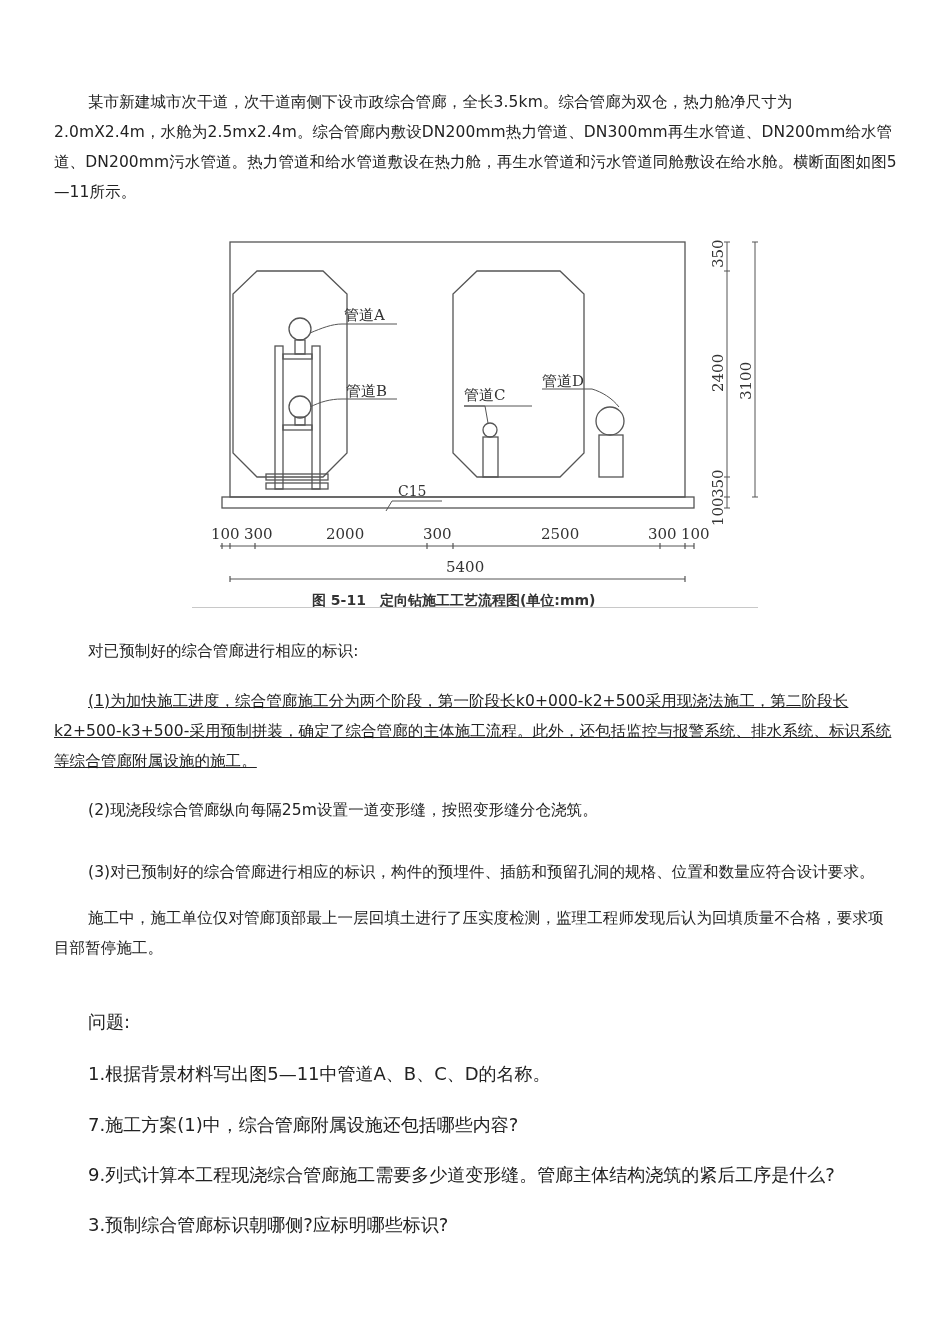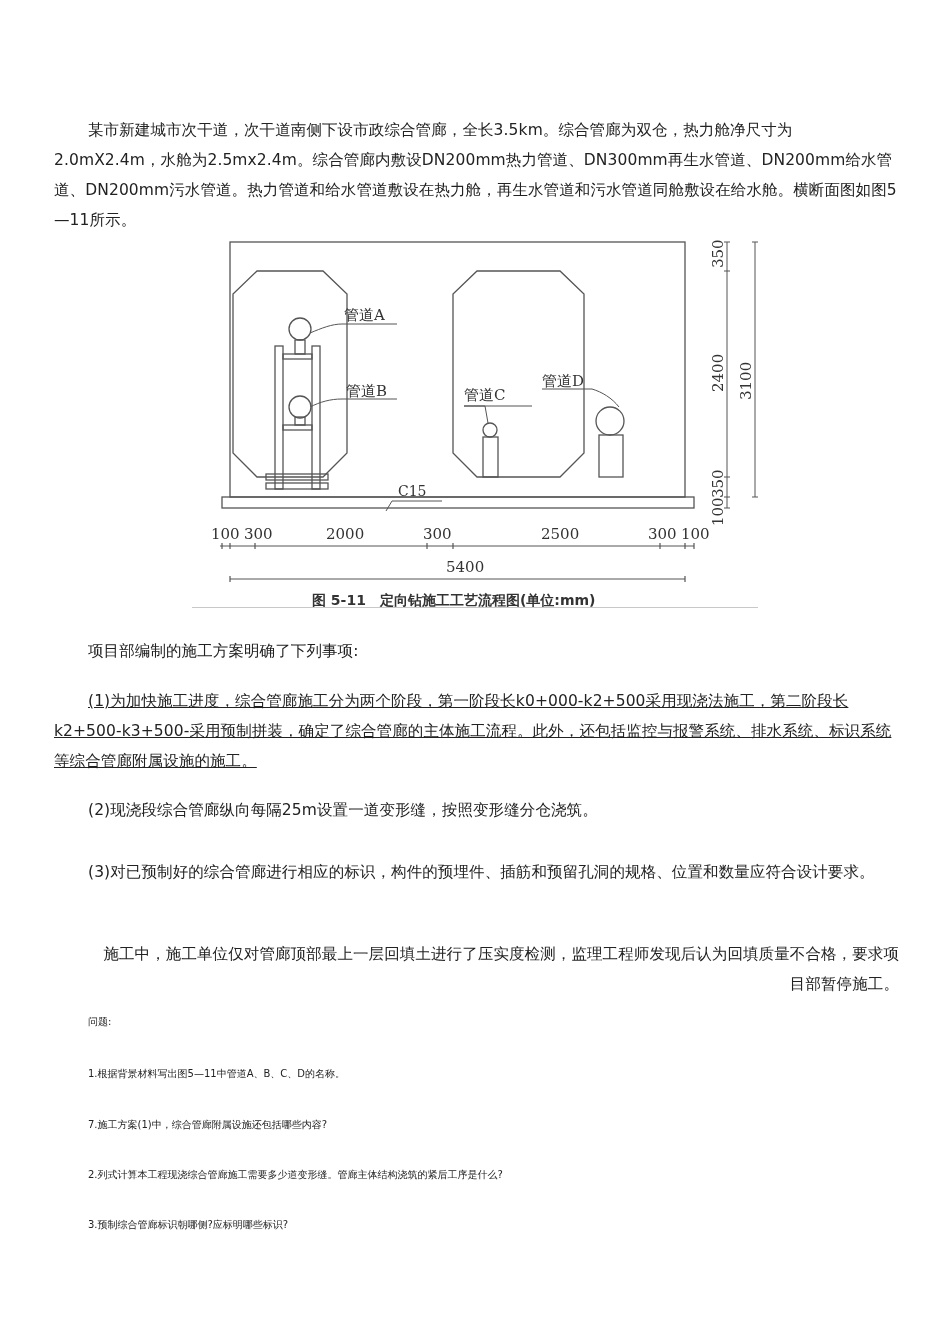--- a/index.html
+++ b/index.html
@@ -1,30 +1,30 @@
 <!DOCTYPE html>
 <html><head>
 <meta charset="utf-8">
 <style>
   html, body { margin: 0; padding: 0; background: #ffffff; }
   body { width: 950px; height: 1344px; position: relative; overflow: hidden;
          font-family: "DejaVu Sans", "Liberation Sans", sans-serif; color: #222; }
   .para { position: absolute; left: 54px; width: 845px; font-size: 15.5px; line-height: 30px;
           text-indent: 34px; letter-spacing: 0.1px; margin: 0; }
-  .q { position: absolute; left: 88px; font-size: 10px; line-height: 24px; margin: 0; white-space: nowrap; }
+  .q { position: absolute; left: 88px; font-size: 18px; line-height: 24px; margin: 0; white-space: nowrap; }
   #figure { position: absolute; left: 192px; top: 236px; width: 566px; height: 374px; }
   #figure svg { display: block; }
   .fig-sep { position: absolute; left: 192px; top: 607px; width: 566px; height: 1px; background: #c8c8c8; }
   .svgtxt { font-family: "DejaVu Serif", "Liberation Serif", serif; fill: #333; }
   .cap { font-family: "DejaVu Sans", "Liberation Sans", sans-serif; fill: #333; font-weight: bold; }
 </style>
 </head>
 <body>
 
-<p class="para" style="top:115px;">某市新建城市次干道，次干道南侧下设市政综合管廊，全长3.5km。综合管廊为双仓，热力舱净尺寸为2.0mX2.4m，水舱为2.5mx2.4m。综合管廊内敷设DN200mm热力管道、DN300mm再生水管道、DN200mm给水管道、DN200mm污水管道。热力管道和给水管道敷设在热力舱，再生水管道和污水管道同舱敷设在给水舱。横断面图如图5—11所示。</p>
+<p class="para" style="top:87px;">某市新建城市次干道，次干道南侧下设市政综合管廊，全长3.5km。综合管廊为双仓，热力舱净尺寸为2.0mX2.4m，水舱为2.5mx2.4m。综合管廊内敷设DN200mm热力管道、DN300mm再生水管道、DN200mm给水管道、DN200mm污水管道。热力管道和给水管道敷设在热力舱，再生水管道和污水管道同舱敷设在给水舱。横断面图如图5—11所示。</p>
 
 <div id="figure">
   <svg width="566" height="374" viewBox="0 0 566 374" xmlns="http://www.w3.org/2000/svg">
     <g fill="none" stroke="#555" stroke-width="1.3">
 
       <rect x="38" y="6" width="455" height="255"></rect>
 
       <rect x="30" y="261" width="472" height="11"></rect>
 
       <polygon points="65,35 131,35 155,58 155,217 131,241 65,241 41,217 41,58"></polygon>
@@ -105,23 +105,23 @@
     <text class="svgtxt" font-size="15" transform="translate(531,156) rotate(-90)">2400</text>
     <text class="svgtxt" font-size="15" transform="translate(531,262) rotate(-90)">350</text>
     <text class="svgtxt" font-size="15" transform="translate(531,290) rotate(-90)">100</text>
     <text class="svgtxt" font-size="15" transform="translate(559,164) rotate(-90)">3100</text>
 
     <text class="cap" x="120" y="369" font-size="14">图 5-11　定向钻施工工艺流程图(单位:mm)</text>
   </svg>
 </div>
 <div class="fig-sep"></div>
 
-<p class="para" style="top:636px;">项目部编制的施工方案明确了下列事项:</p>
+<p class="para" style="top:636px;">对已预制好的综合管廊进行相应的标识:</p>
 <p class="para" style="top:686px;text-decoration:underline;">(1)为加快施工进度，综合管廊施工分为两个阶段，第一阶段长k0+000-k2+500采用现浇法施工，第二阶段长k2+500-k3+500-采用预制拼装，确定了综合管廊的主体施工流程。此外，还包括监控与报警系统、排水系统、标识系统等综合管廊附属设施的施工。</p>
 <p class="para" style="top:795px;">(2)现浇段综合管廊纵向每隔25m设置一道变形缝，按照变形缝分仓浇筑。</p>
 <p class="para" style="top:857px;">(3)对已预制好的综合管廊进行相应的标识，构件的预埋件、插筋和预留孔洞的规格、位置和数量应符合设计要求。</p>
-<p class="para" style="top:939px;text-align:right;">施工中，施工单位仅对管廊顶部最上一层回填土进行了压实度检测，监理工程师发现后认为回填质量不合格，要求项目部暂停施工。</p>
+<p class="para" style="top:903px;">施工中，施工单位仅对管廊顶部最上一层回填土进行了压实度检测，监理工程师发现后认为回填质量不合格，要求项目部暂停施工。</p>
 
 <p class="q" style="top:1010px;">问题:</p>
 <p class="q" style="top:1062px;text-align:center;">1.根据背景材料写出图5—11中管道A、B、C、D的名称。</p>
 <p class="q" style="top:1113px;">7.施工方案(1)中，综合管廊附属设施还包括哪些内容?</p>
-<p class="q" style="top:1163px;">2.列式计算本工程现浇综合管廊施工需要多少道变形缝。管廊主体结构浇筑的紧后工序是什么?</p>
+<p class="q" style="top:1163px;">9.列式计算本工程现浇综合管廊施工需要多少道变形缝。管廊主体结构浇筑的紧后工序是什么?</p>
 <p class="q" style="top:1213px;">3.预制综合管廊标识朝哪侧?应标明哪些标识?</p>
 
 </body></html>

